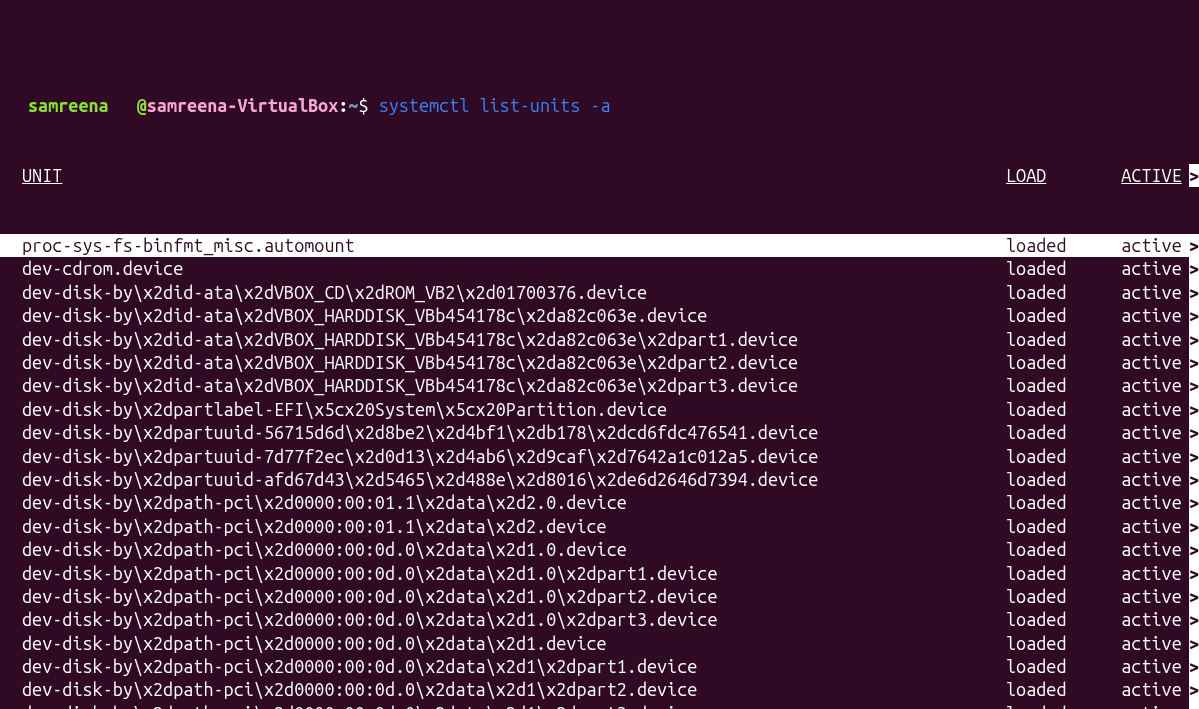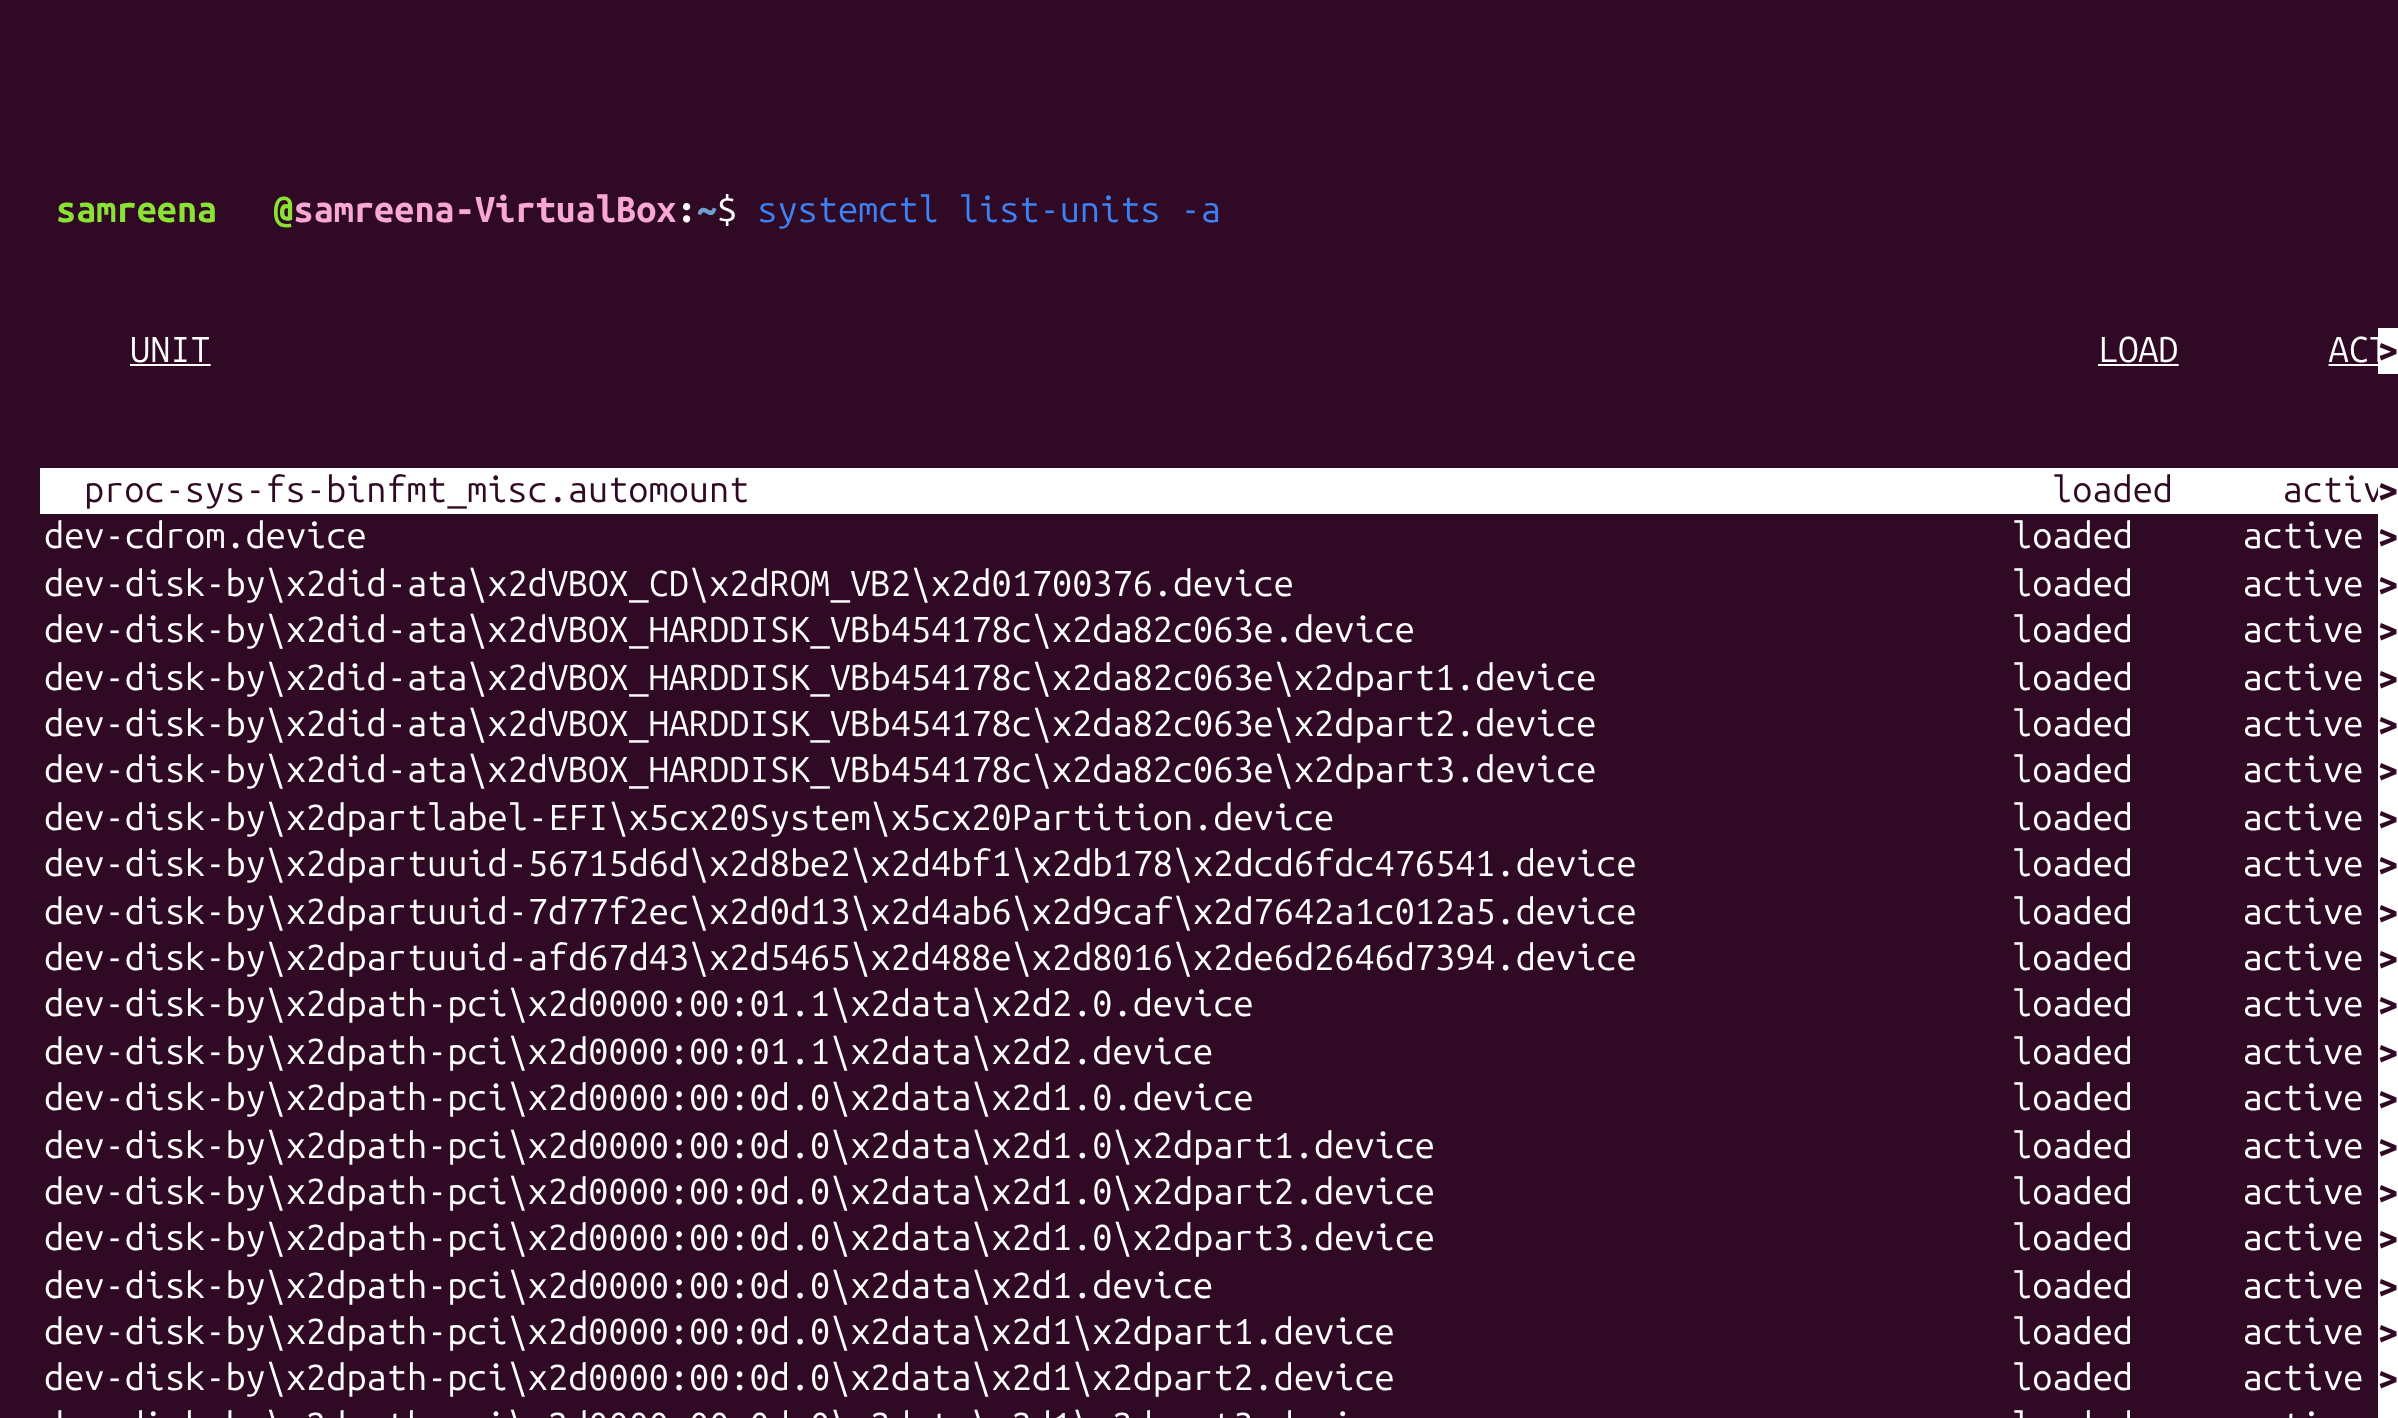--- a/index.html
+++ b/index.html
@@ -23,29 +23,27 @@
   .cmd { color: #3b82f6; }
 
   .header-row, .unit-row, .highlight-row {
     display: flex;
     position: relative;
     height: 23.4px;
     line-height: 23.4px;
   }
   .header-row {
     color: #ffffff;
-    margin-left: 43px;
   }
   .header-row .col-unit { text-decoration: underline; }
   .header-row .col-load { text-decoration: underline; }
   .header-row .col-active { text-decoration: underline; }
   .highlight-row {
     background: #ffffff;
     color: #300a24;
-    margin-left: 20px;
   }
   .bullet-cell {
     width: 10px;
     flex: 0 0 auto;
   }
   .indent-cell {
     width: 12px;
     flex: 0 0 auto;
   }
   .col-unit {

